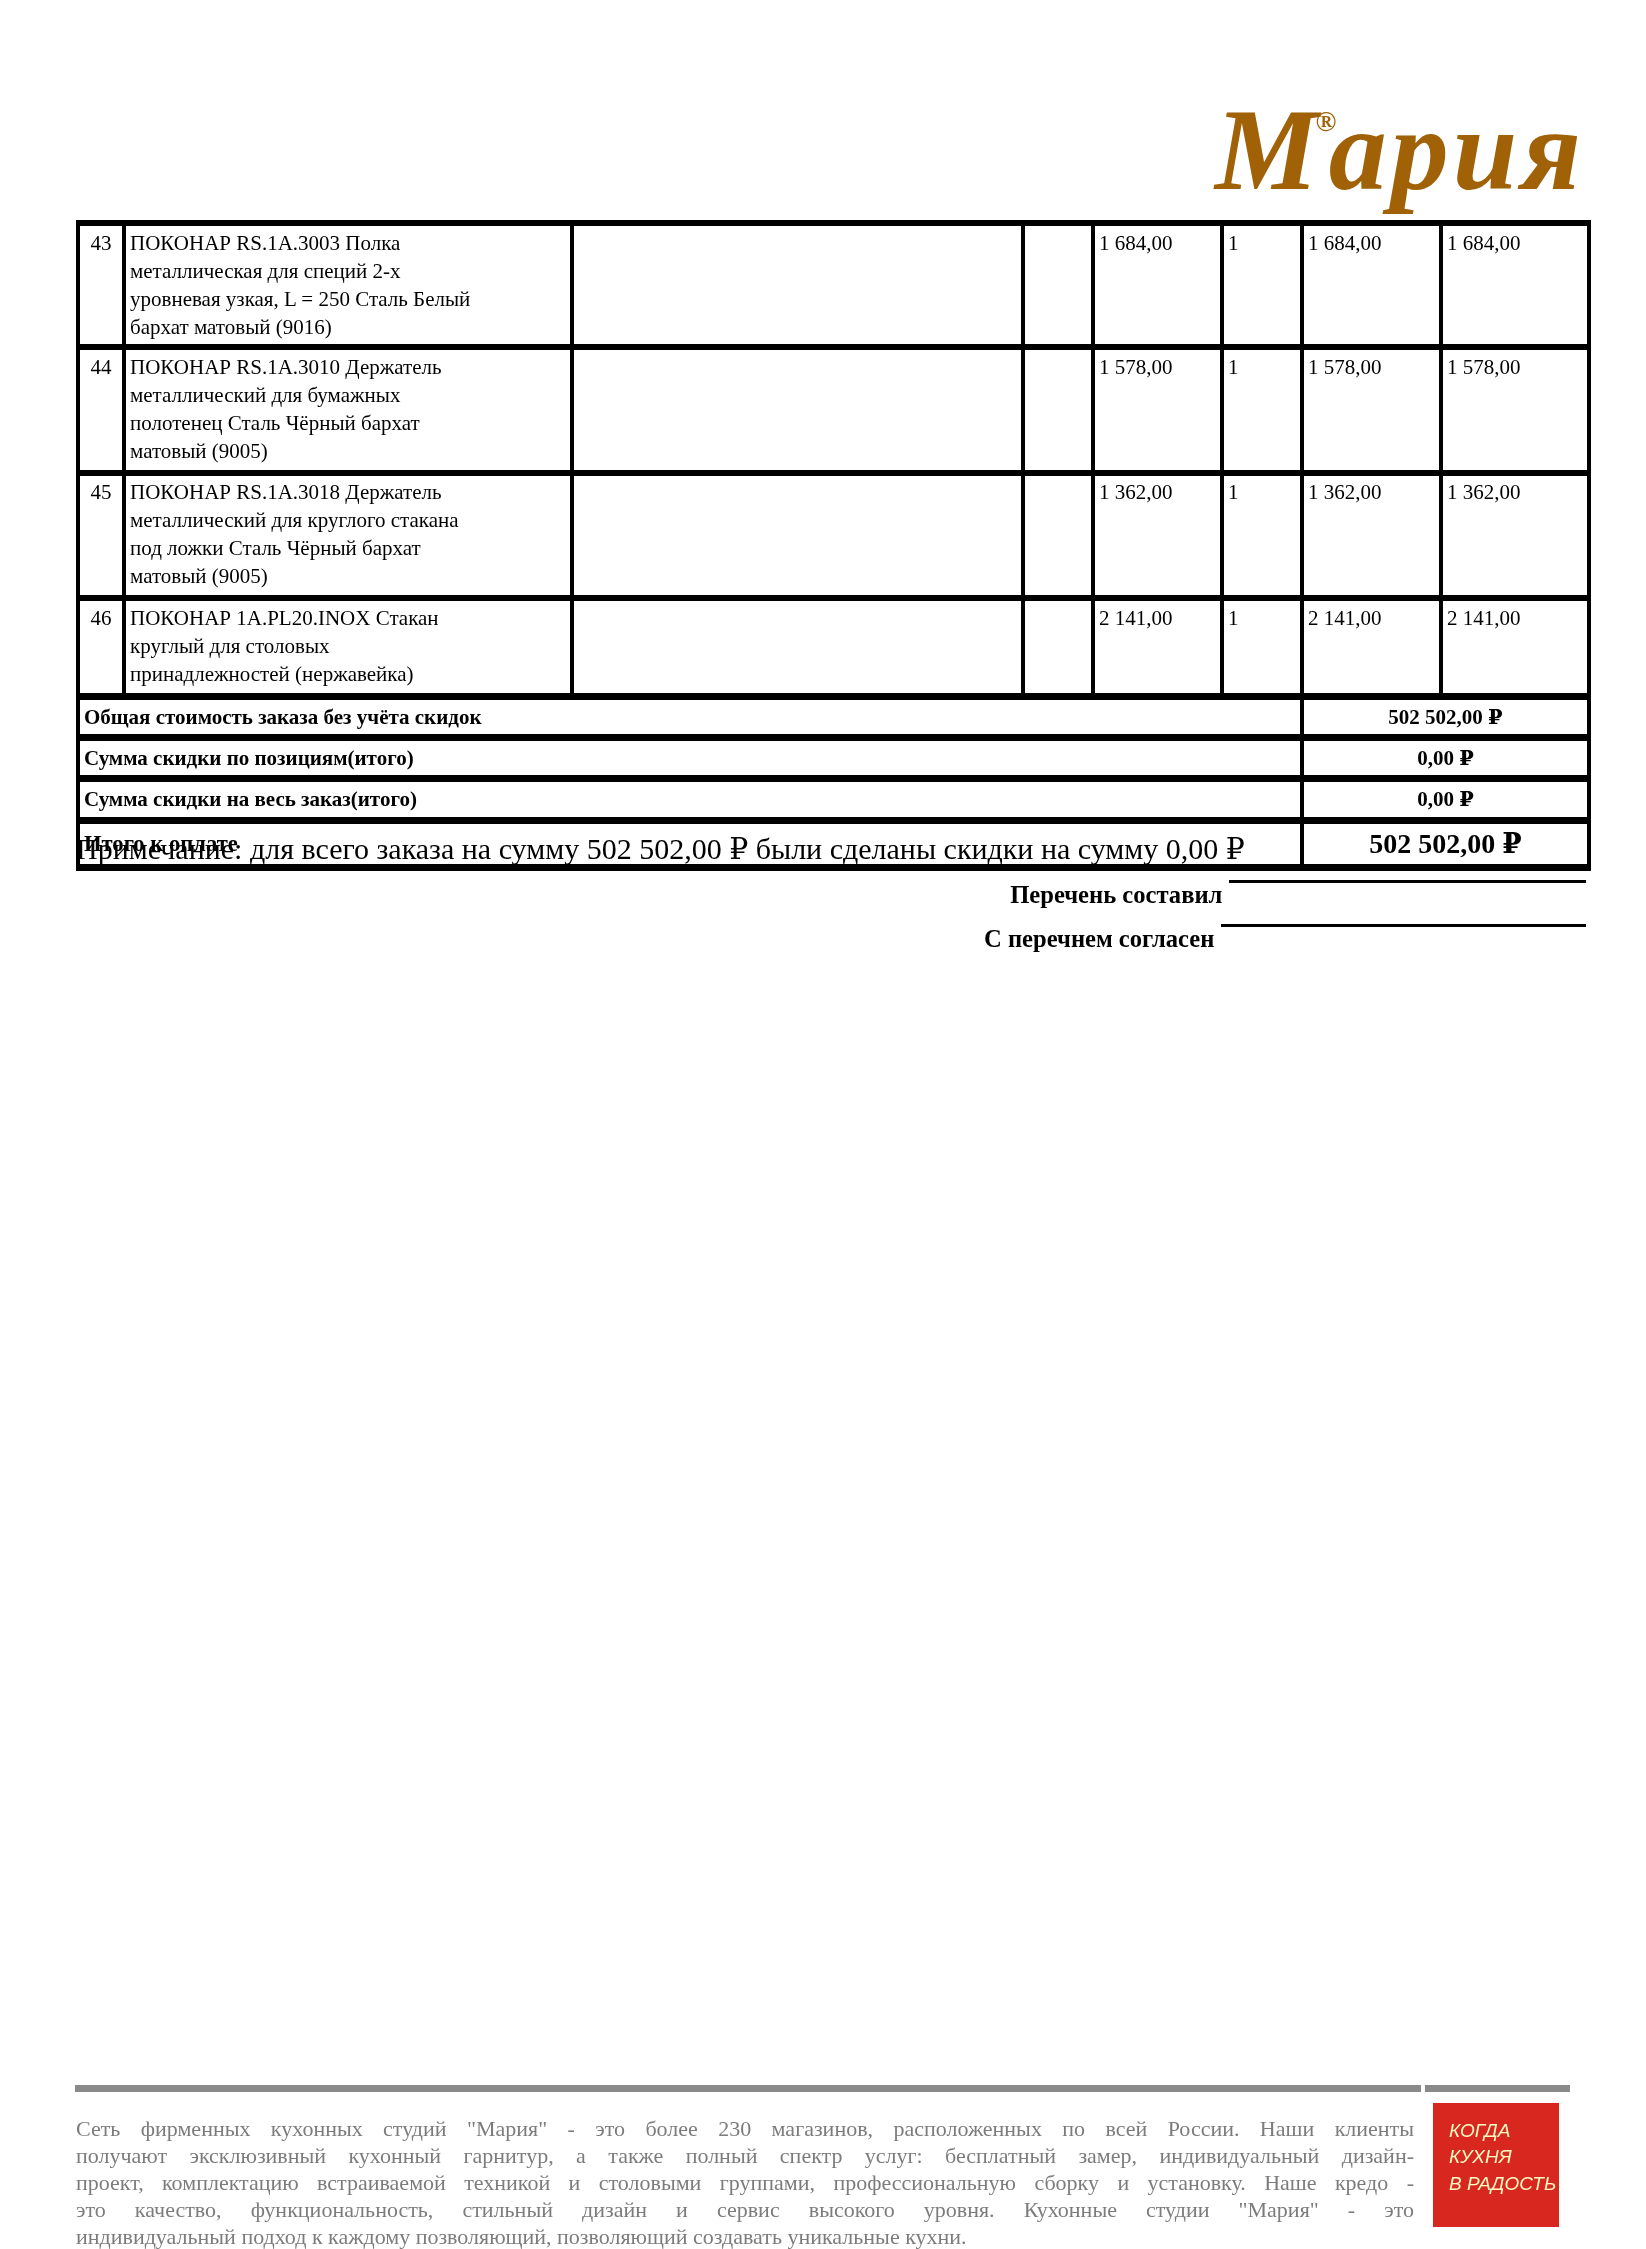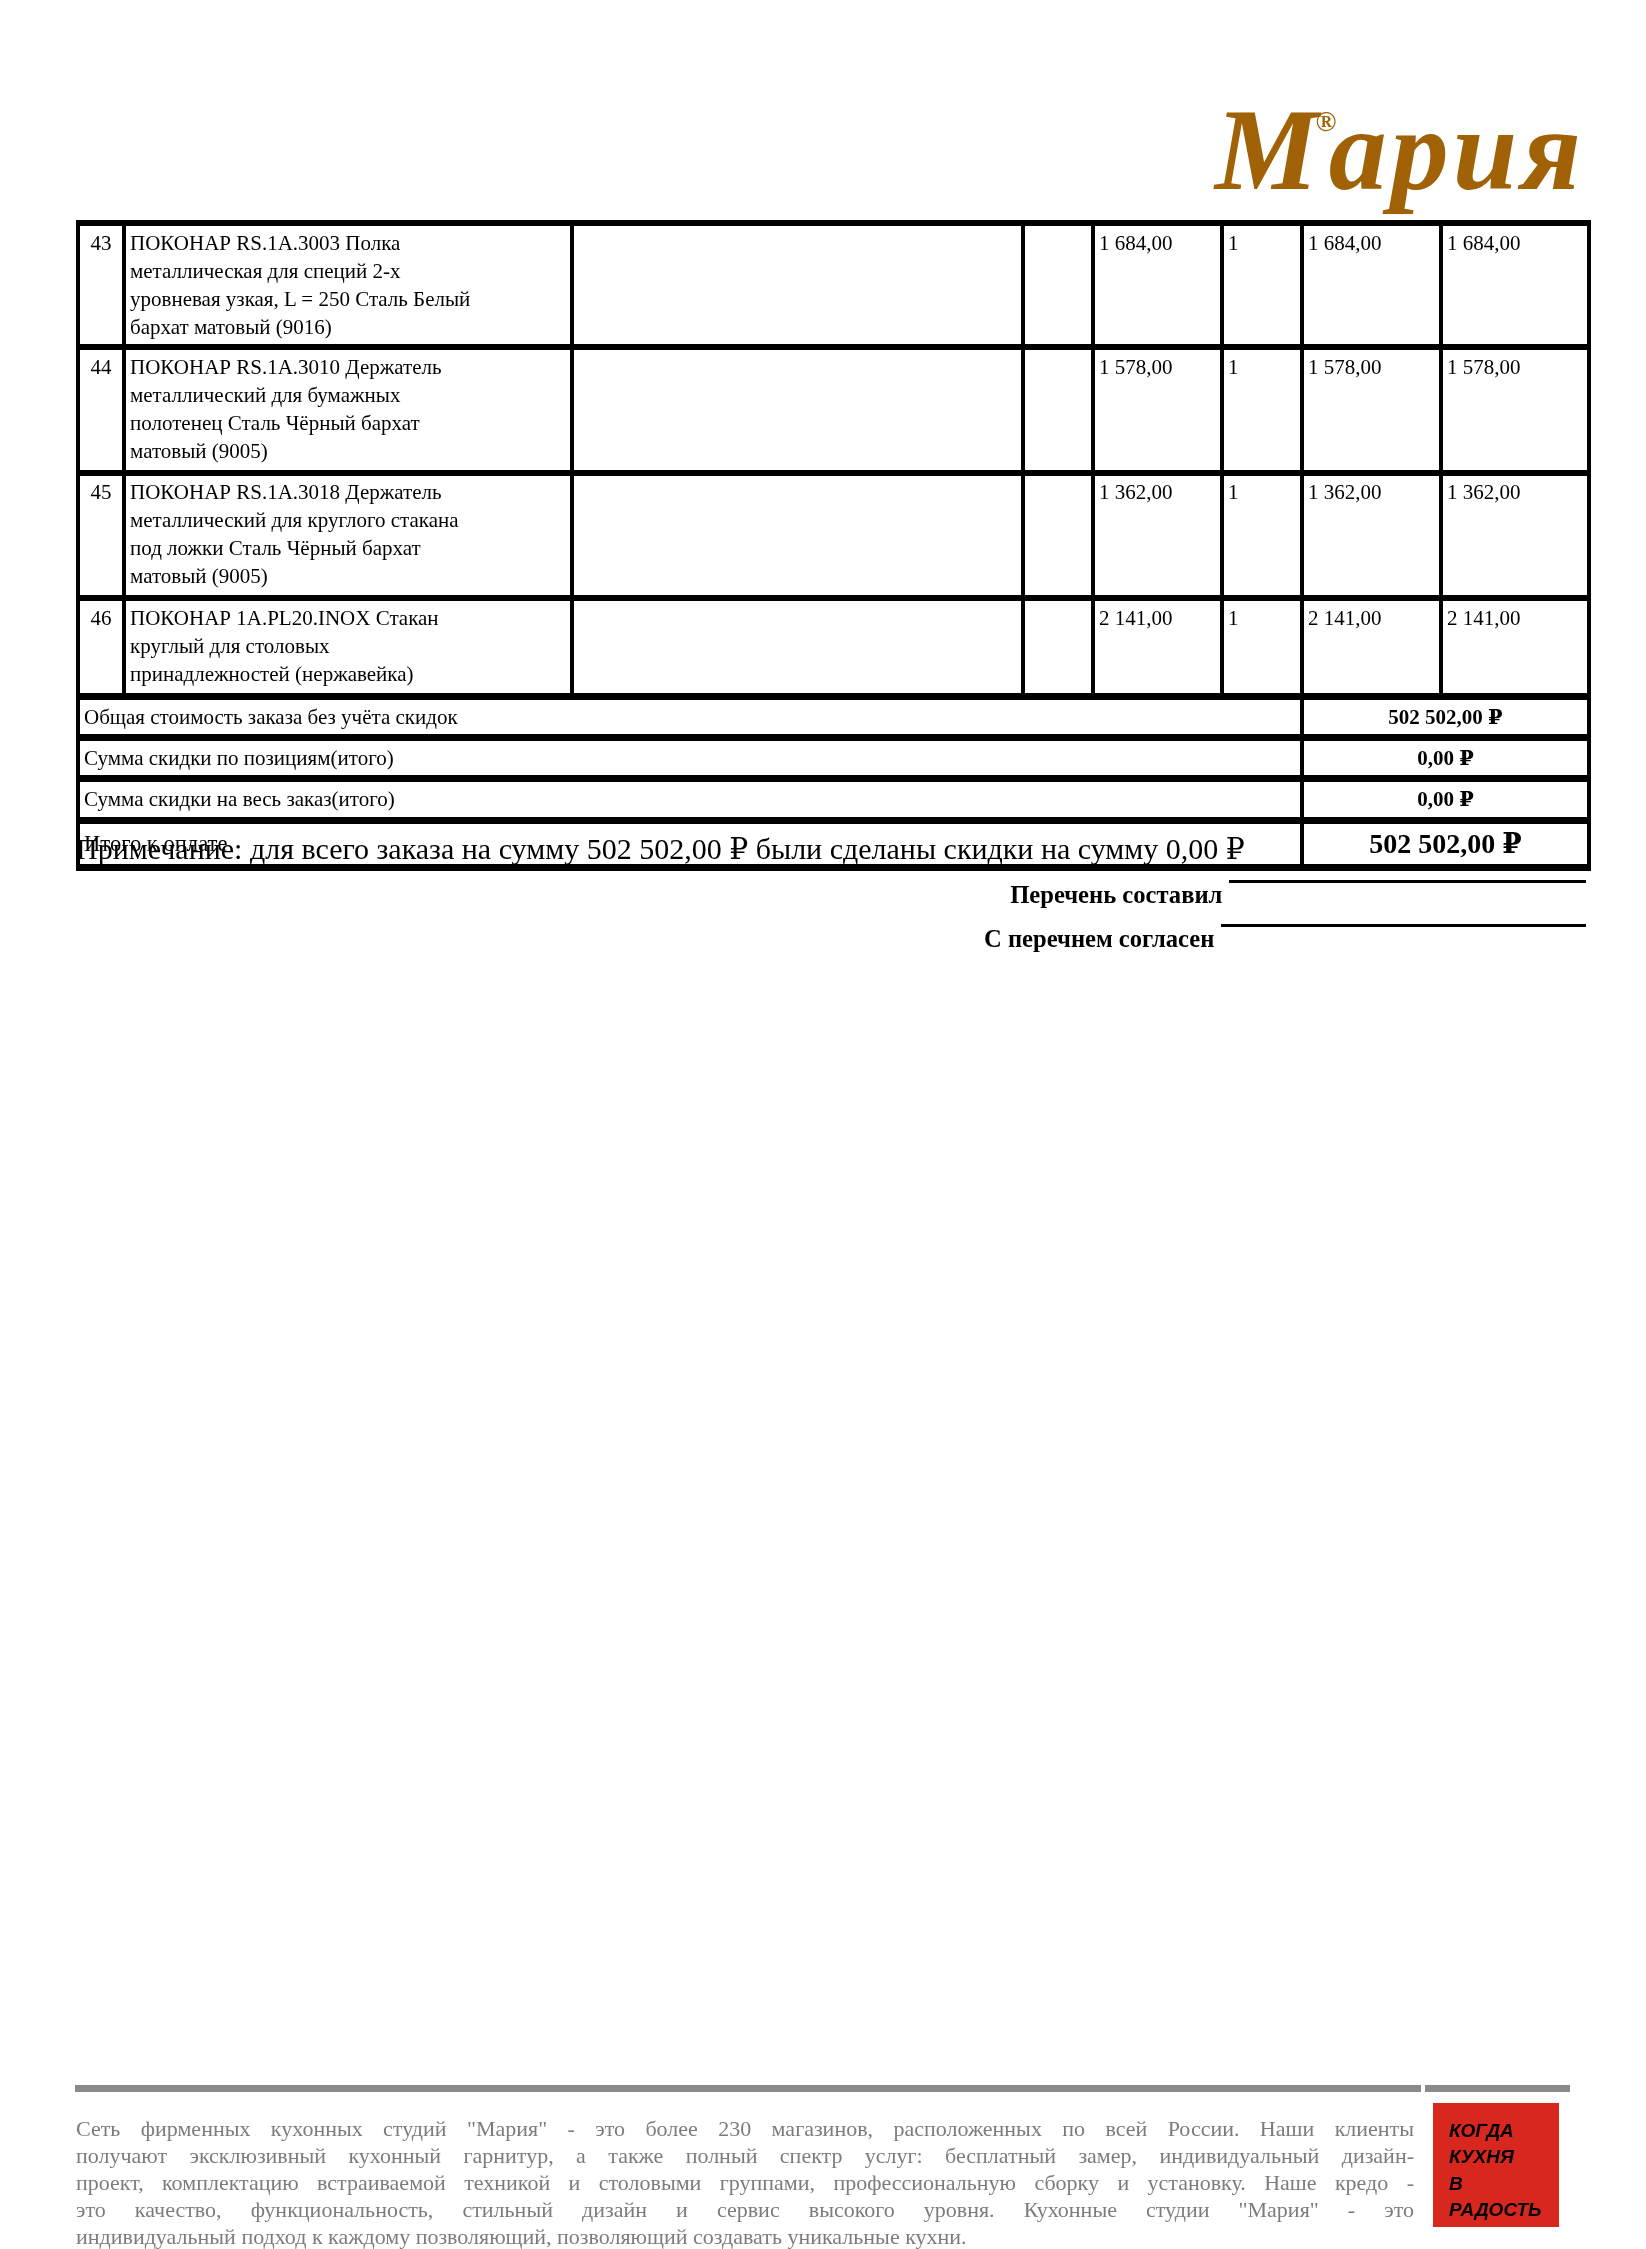--- a/index.html
+++ b/index.html
@@ -65,21 +65,21 @@
   td.cell-price, td.cell-qty, td.cell-sum, td.cell-total {
     text-align: left;
     padding-top: 4px;
   }
   tr.summary-row td {
     border-top: 7.3px solid #000;
     border-bottom: 7.3px solid #000;
     vertical-align: middle;
   }
   td.sum-label {
-    font-weight: normal;
+    font-weight: bold;
     font-size: 22px;
     padding-left: 6.6px;
     height: 29px;
   }
   td.sum-value {
     font-weight: bold;
     font-size: 23px;
     text-align: center;
   }
   tr.grand td.sum-label { font-size: 22.6px; height: 35px; }
@@ -147,23 +147,23 @@
     position: absolute;
     left: 1433px;
     top: 2103px;
     width: 126px;
     height: 124px;
     box-sizing: border-box;
     background: #d7271e;
     padding: 14.6px 0 0 16px;
   }
   .badge-text {
-    color: #000000;
+    color: #fef9c3;
     font-family: "Liberation Sans", sans-serif;
-    font-weight: bold;
+    font-weight: normal;
     font-style: italic;
     font-size: 19px;
     line-height: 26.6px;
     letter-spacing: 0px;
     white-space: pre-line;
   }
 </style>
 </head>
 <body>
 

